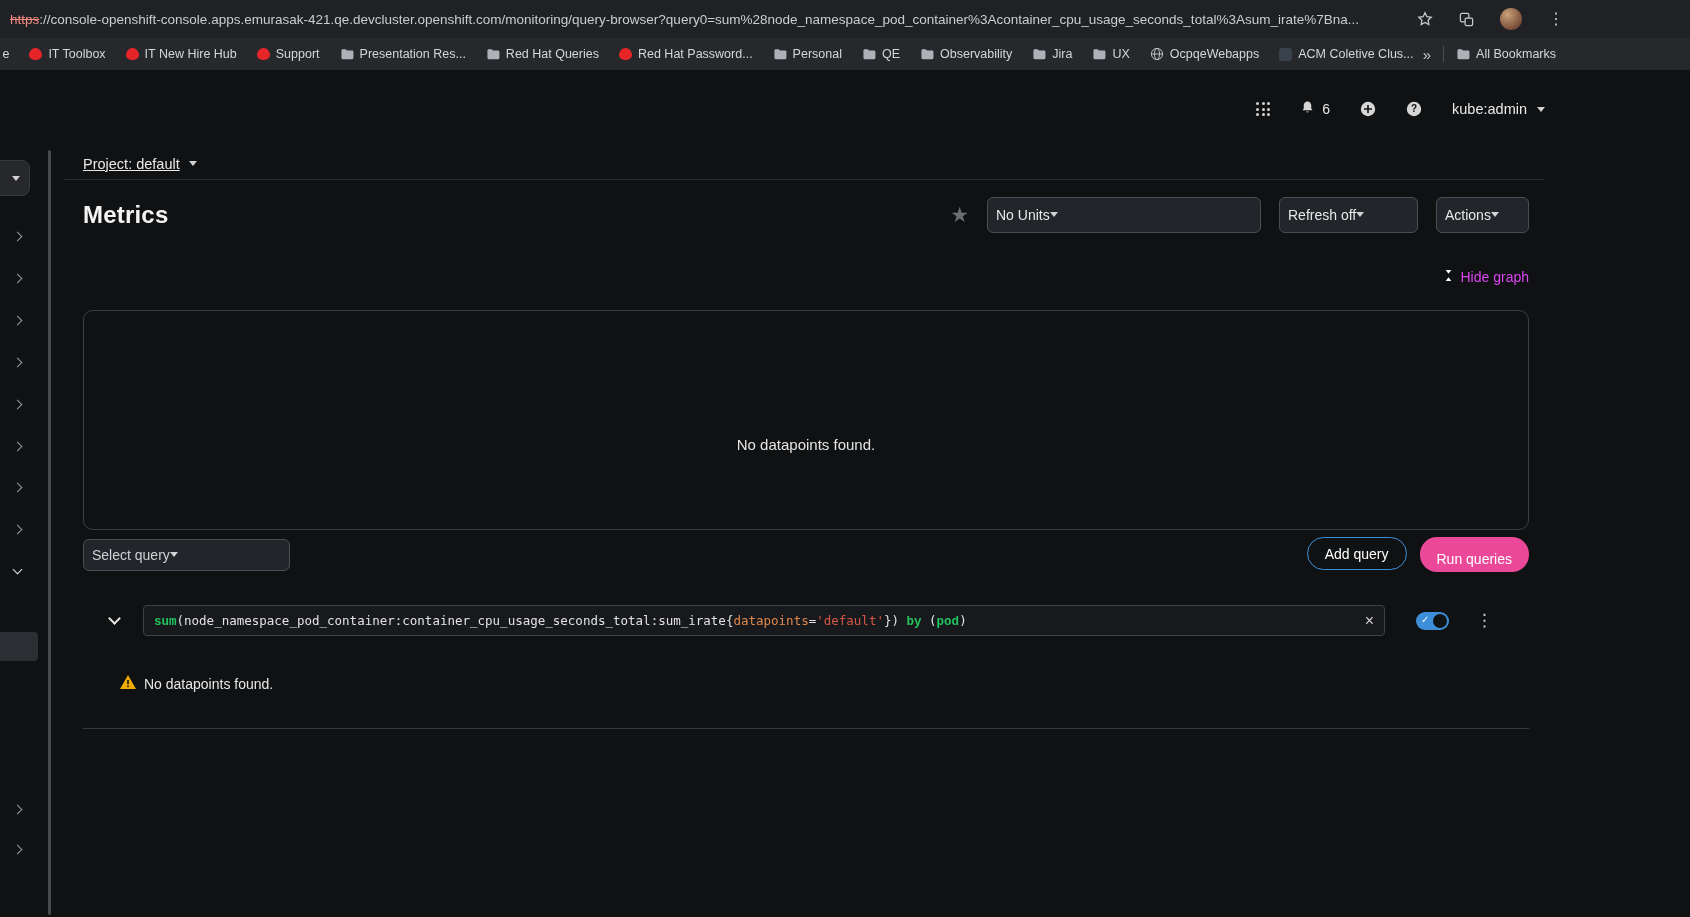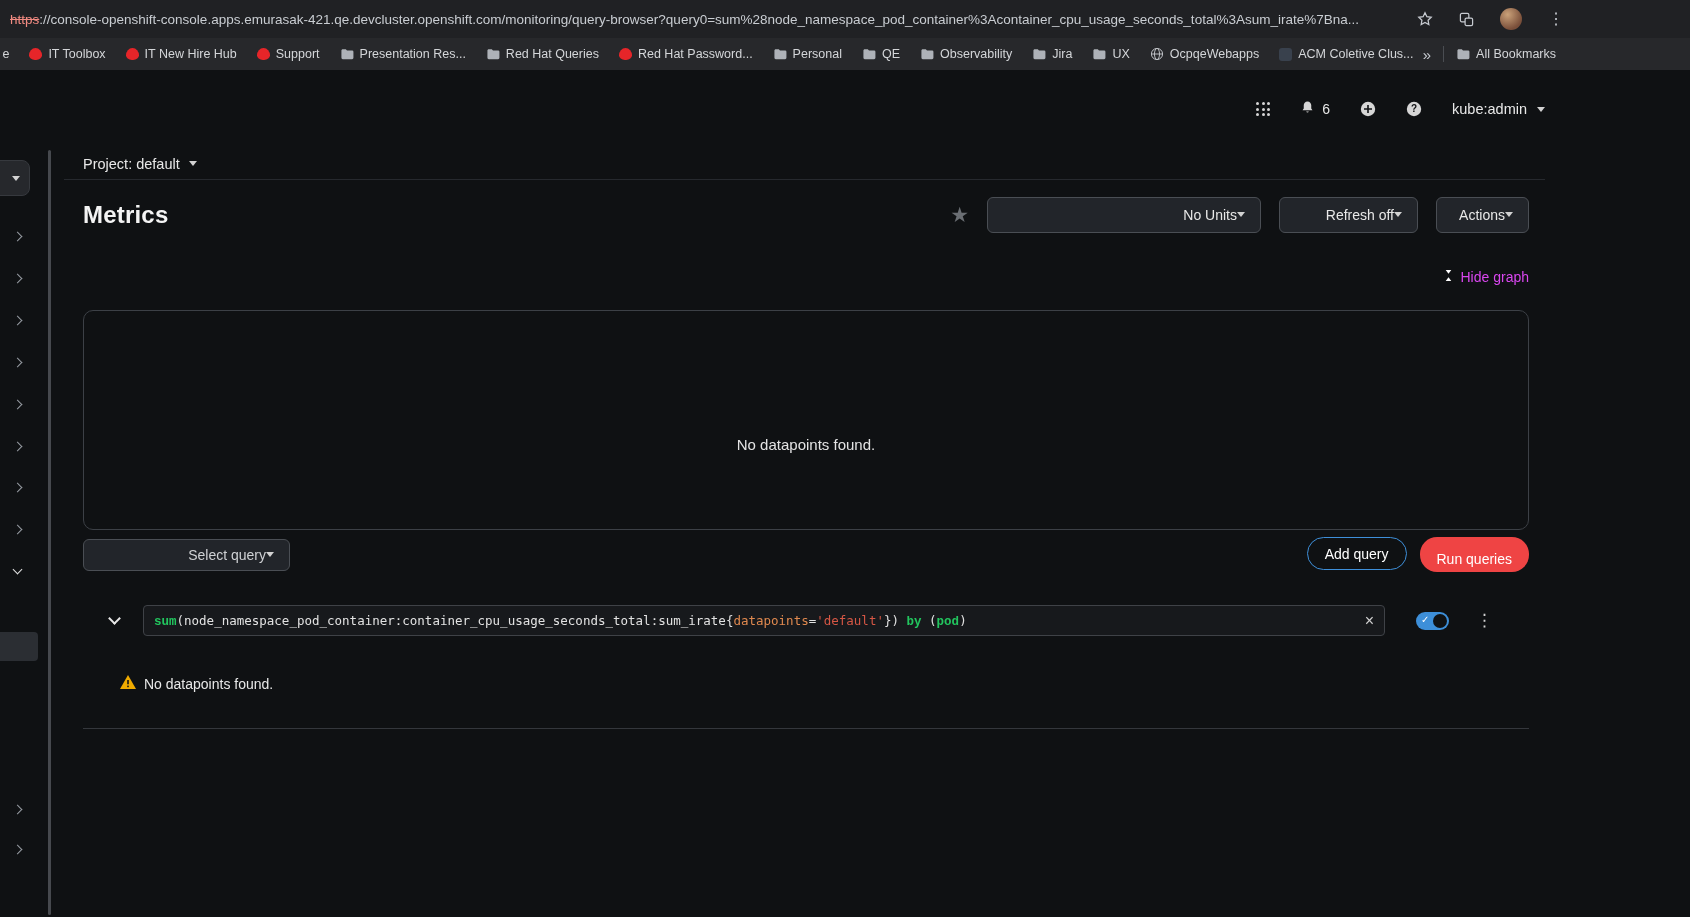--- a/index.html
+++ b/index.html
@@ -72,33 +72,33 @@
     background: #46494e; border-radius: 2px; }
   .content { flex: 1; min-width: 0; padding: 0 145px 0 11px; }
 
   
   .banner { margin-top: 2px; height: 26px; background: #5e9fdf; color: #0e1215;
     display: flex; align-items: center; justify-content: center; font-size: 13.5px; }
   .banner-link { color: inherit; text-decoration: underline; cursor: pointer; }
 
   
   .project-bar { height: 32px; display: flex; align-items: center;
-    padding-left: 19px; border-bottom: 1px solid #26292e; }
+    padding-left: 19px; border-bottom: 1px solid #26292e; text-decoration: underline; }
   .project-toggle { display: inline-flex; align-items: center; gap: 9px; font-size: 14.5px; cursor: pointer; }
 
   .page-pad { padding: 0 16px 0 19px; }
 
   
   .page-header { display: flex; align-items: center; margin-top: 16px; height: 37px; }
   .page-title { font-size: 24px; font-weight: 700; color: #f4f4f4; letter-spacing: .2px; }
   .header-controls { margin-left: auto; display: flex; align-items: center; gap: 18px; }
   .fav-star { color: #6a6e73; font-size: 21px; line-height: 1; cursor: pointer; }
   .select-btn { height: 36px; background: #22252a; border: 1px solid #4a4e54; border-radius: 6px;
     color: #e8e8e8; font-size: 14px; display: inline-flex; align-items: center;
-    justify-content: flex-end; padding: 0 15px; }
+    justify-content: flex-start; padding: 0 8px; }
   .w-units { width: 274px; } .w-refresh { width: 139px; } .w-actions { width: 93px; }
   .w-selectquery { width: 207px; height: 32px; }
   .dim { color: #cfd1d4; }
 
   
   .hide-graph-row { display: flex; justify-content: flex-end; margin-top: 36px; height: 16px; }
   .hide-graph { display: inline-flex; align-items: center; gap: 6px; color: #d946ef; font-size: 14px; cursor: pointer; }
 
   
   .graph-panel { margin-top: 25px; height: 220px; border: 1px solid #3c4046;
@@ -118,21 +118,21 @@
   .check.disabled .checkbox { border-color: #4d5156; }
   .panel-empty { position: absolute; top: 125px; left: 0; right: 0; text-align: center;
     font-size: 15px; color: #e4e4e4; }
 
   
   .queries-heading { margin-top: 20px; font-size: 14px; font-weight: 700; height: 16px; }
   .queries-row { margin-top: 7px; display: flex; align-items: center; }
   .queries-actions { margin-left: auto; display: flex; gap: 13px; }
   .btn-secondary { height: 33px; padding: 0 17px; background: transparent;
     border: 1px solid #3e8fd9; border-radius: 17px; color: #fff; font-size: 14px; }
-  .btn-primary { height: 35px; padding: 14px 17px; background: #ef4444; border: none;
+  .btn-primary { height: 35px; padding: 14px 17px; background: #ec4899; border: none;
     border-radius: 17px; color: #fff; font-size: 14px; }
 
   .query-row { margin-top: 33px; display: flex; align-items: center; }
   .expander { margin-left: 27px; width: 9px; height: 9px;
     border-bottom: 2px solid #e8e8e8; border-right: 2px solid #e8e8e8;
     transform: rotate(45deg); margin-top: -5px; cursor: pointer; flex: none; }
   .query-input { margin-left: 24px; flex: 1; min-width: 0; height: 31px;
     background: #17191c; border: 1px solid #3f4247; border-radius: 4px;
     display: flex; align-items: center; padding: 0 10px; }
   .query-text { white-space: pre; overflow: hidden; font-size: 12.5px; color: #e2e2e2;

